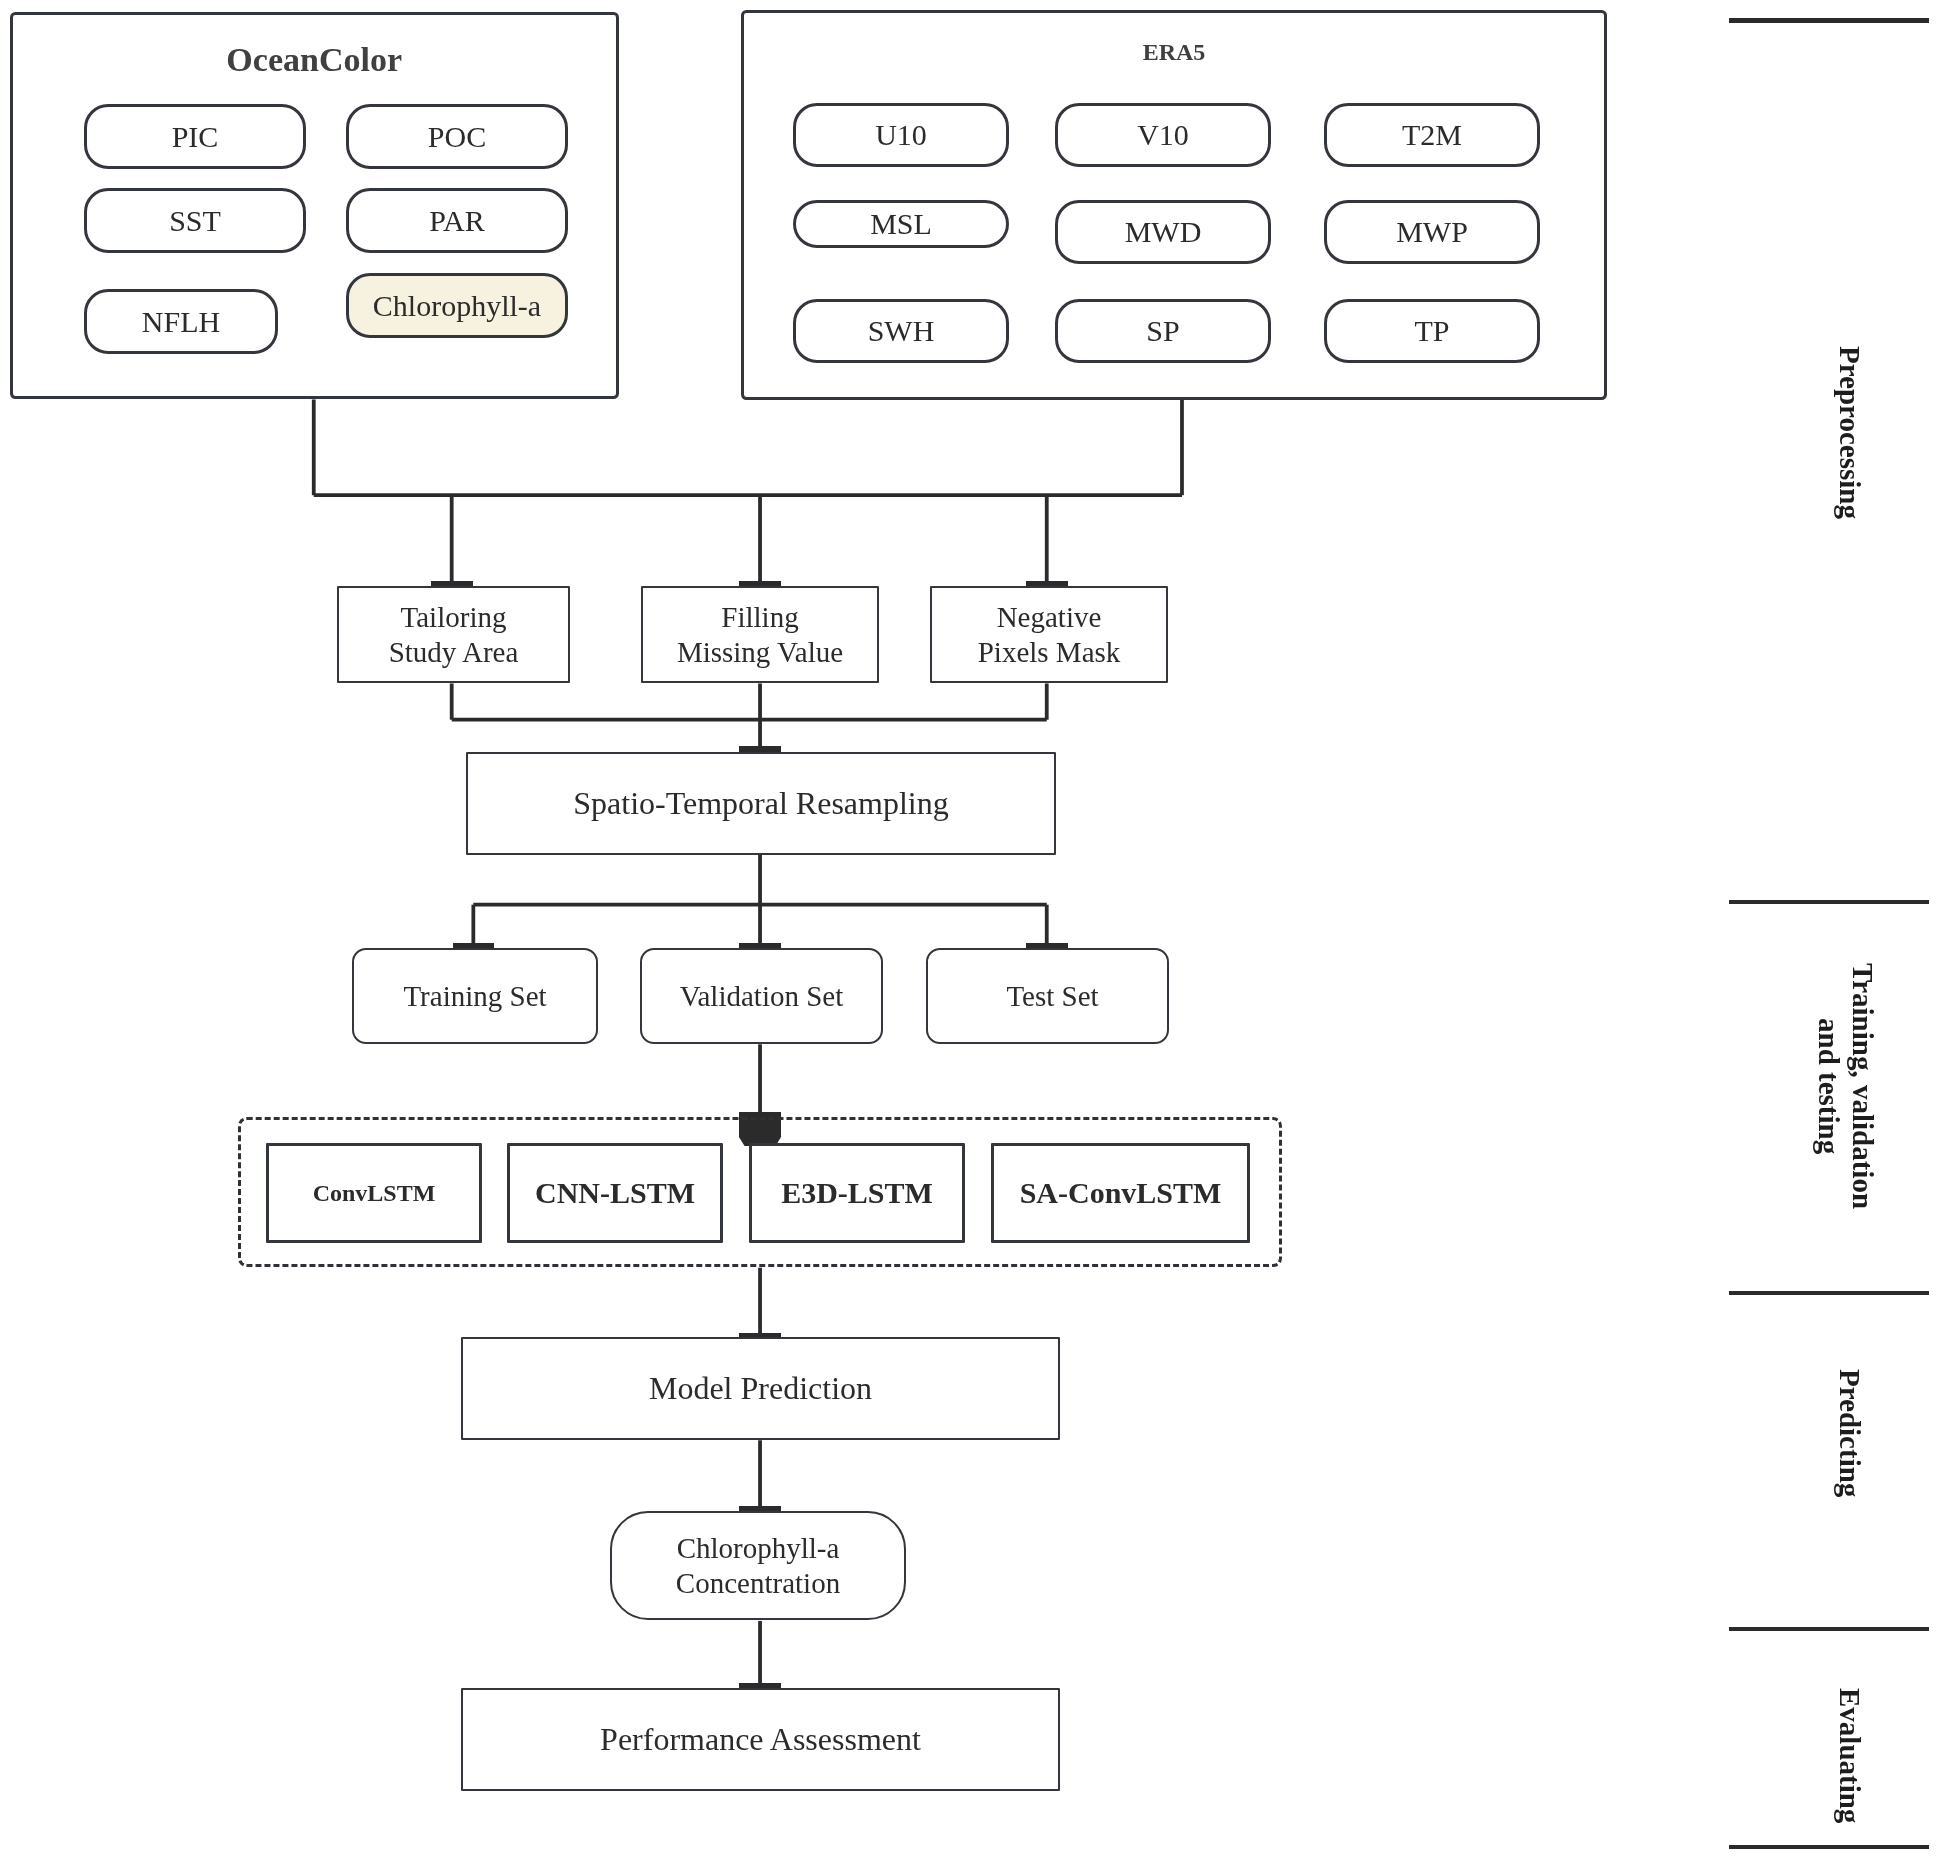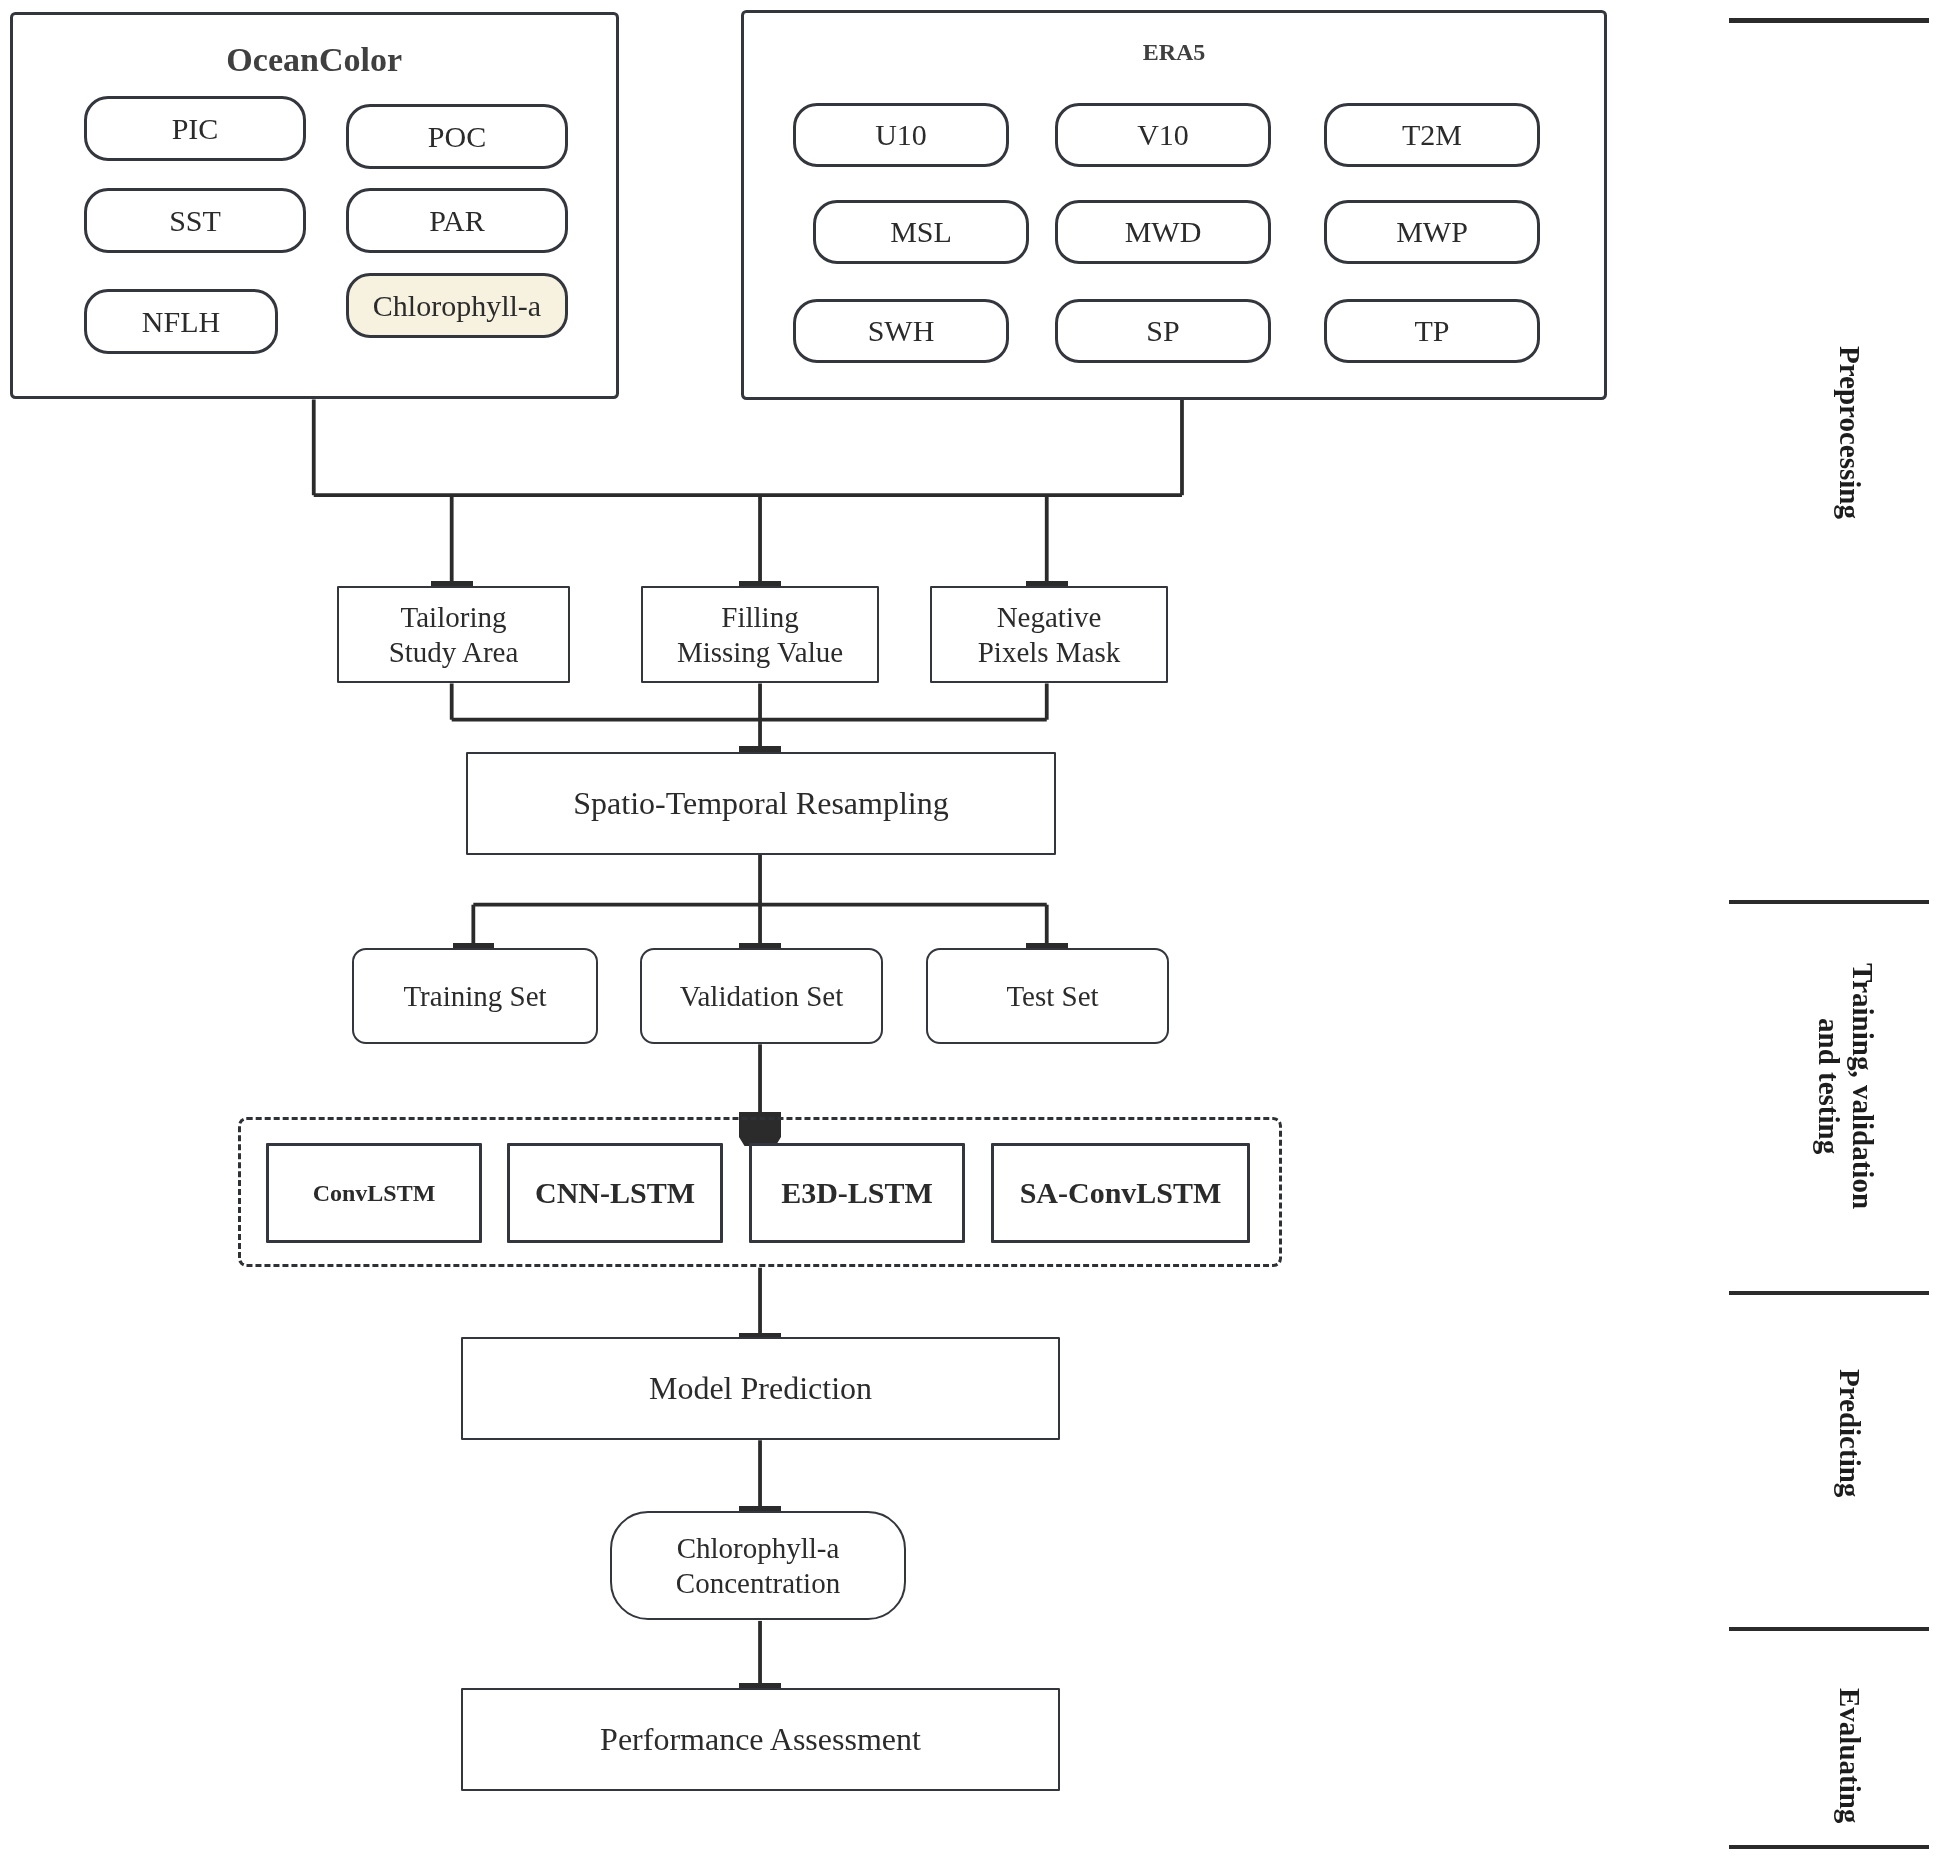--- a/index.html
+++ b/index.html
@@ -142,34 +142,34 @@
     <path d="M1405,2343 L1405,2470" marker-end="url(#arrow)"></path>
 
     <path d="M1405,2662 L1405,2790" marker-end="url(#arrow)"></path>
 
     <path d="M1405,2996 L1405,3118" marker-end="url(#arrow)"></path>
   </svg>
 
   <div class="node group-box" style="left:9.7px; top:12px; width:609px; height:387px;"></div>
   <div class="group-title" style="left:9.7px; top:41px; width:609px; font-size:34px;">OceanColor</div>
 
-  <div class="node pill" style="left:84px; top:96px; width:222px; height:65px;">PIC</div>
+  <div class="node pill" style="left:84px; top:104px; width:222px; height:65px;">PIC</div>
   <div class="node pill" style="left:346px; top:104px; width:222px; height:65px;">POC</div>
   <div class="node pill" style="left:84px; top:188px; width:222px; height:65px;">SST</div>
   <div class="node pill" style="left:346px; top:188px; width:222px; height:65px;">PAR</div>
   <div class="node pill" style="left:84px; top:273px; width:194px; height:65px;margin-top:16px;">NFLH</div>
   <div class="node pill highlight" style="left:346px; top:273px; width:222px; height:65px;">Chlorophyll-a</div>
 
   <div class="node group-box" style="left:741px; top:9.7px; width:866px; height:390px;"></div>
   <div class="group-title" style="left:741px; top:39px; width:866px; font-size:24px;">ERA5</div>
 
   <div class="node pill" style="left:793px; top:103px; width:216px; height:64px;">U10</div>
   <div class="node pill" style="left:1055px; top:103px; width:216px; height:64px;">V10</div>
   <div class="node pill" style="left:1324px; top:103px; width:216px; height:64px;">T2M</div>
-  <div class="node pill" style="left:813px; top:200px; width:216px; height:64px;">MSL</div>
+  <div class="node pill" style="left:793px; top:200px; width:216px; height:48px;">MSL</div>
   <div class="node pill" style="left:1055px; top:200px; width:216px; height:64px;">MWD</div>
   <div class="node pill" style="left:1324px; top:200px; width:216px; height:64px;">MWP</div>
   <div class="node pill" style="left:793px; top:299px; width:216px; height:64px;">SWH</div>
   <div class="node pill" style="left:1055px; top:299px; width:216px; height:64px;">SP</div>
   <div class="node pill" style="left:1324px; top:299px; width:216px; height:64px;">TP</div>
 
   <div class="node rect" style="left:337px; top:586px; width:233px; height:97px;">Tailoring
 Study Area</div>
   <div class="node rect" style="left:641px; top:586px; width:238px; height:97px;">Filling
 Missing Value</div>

